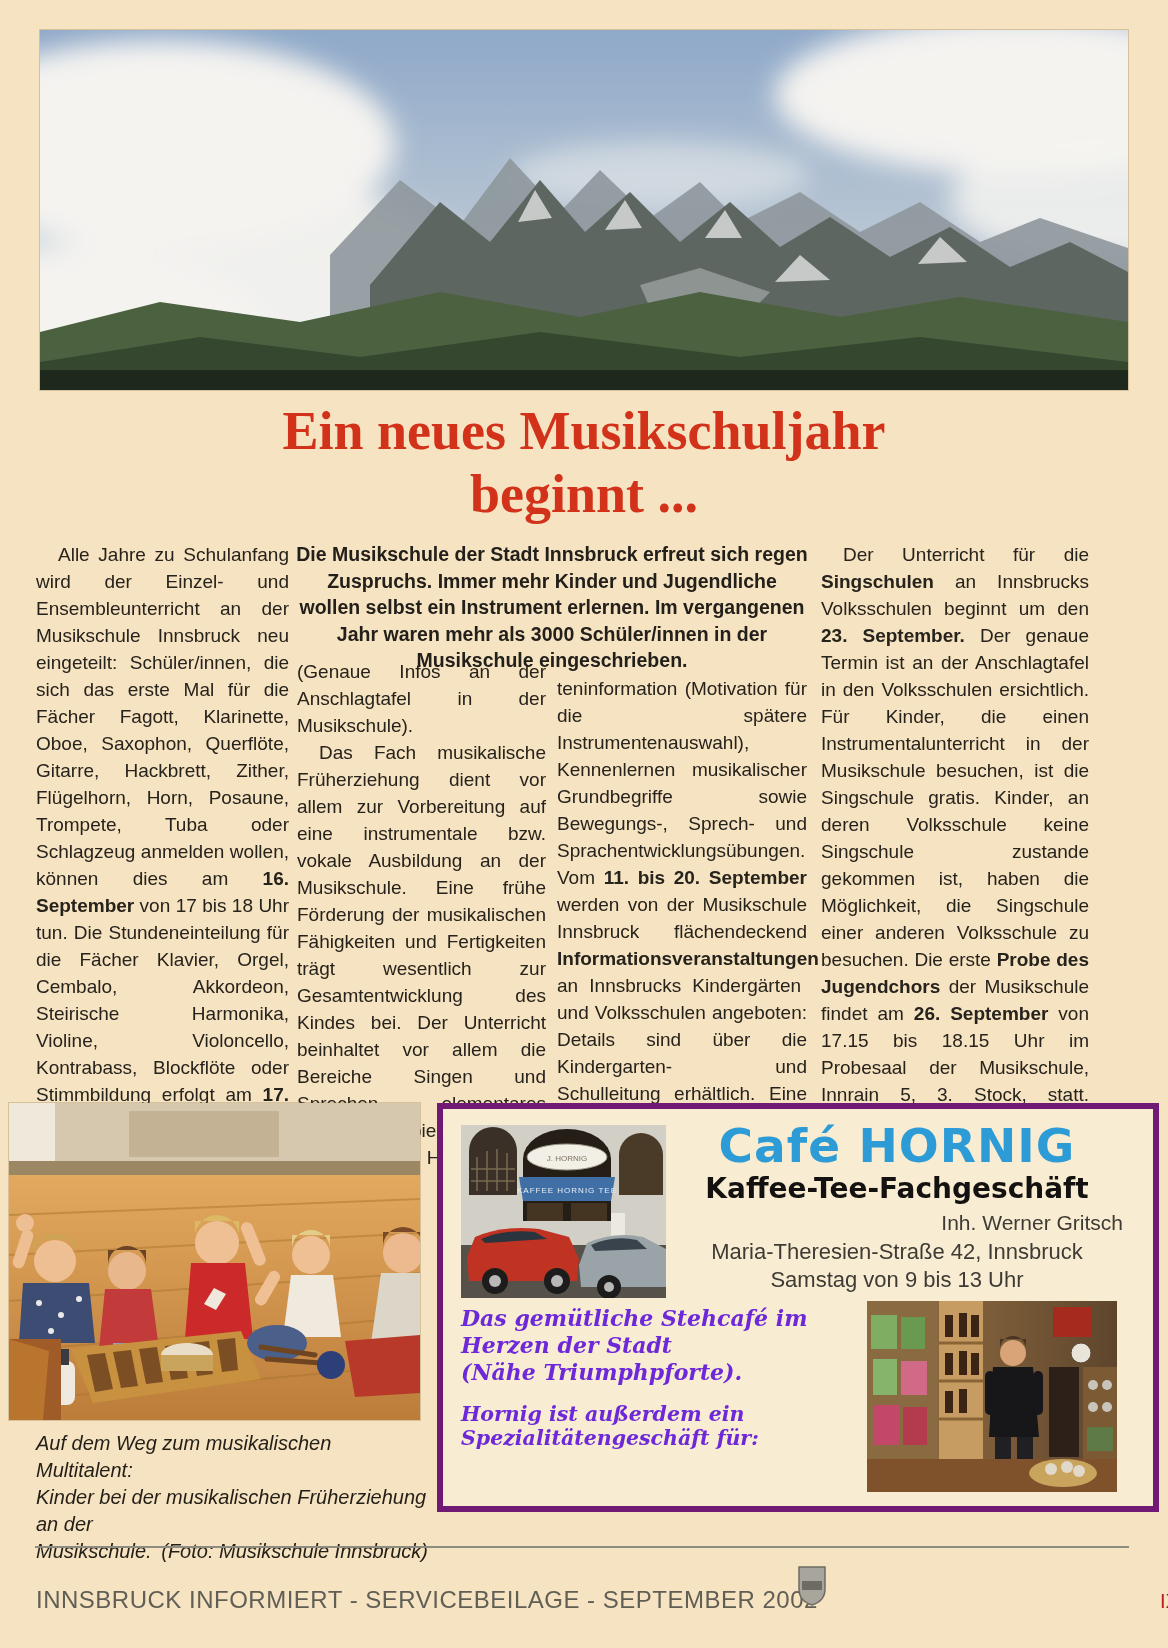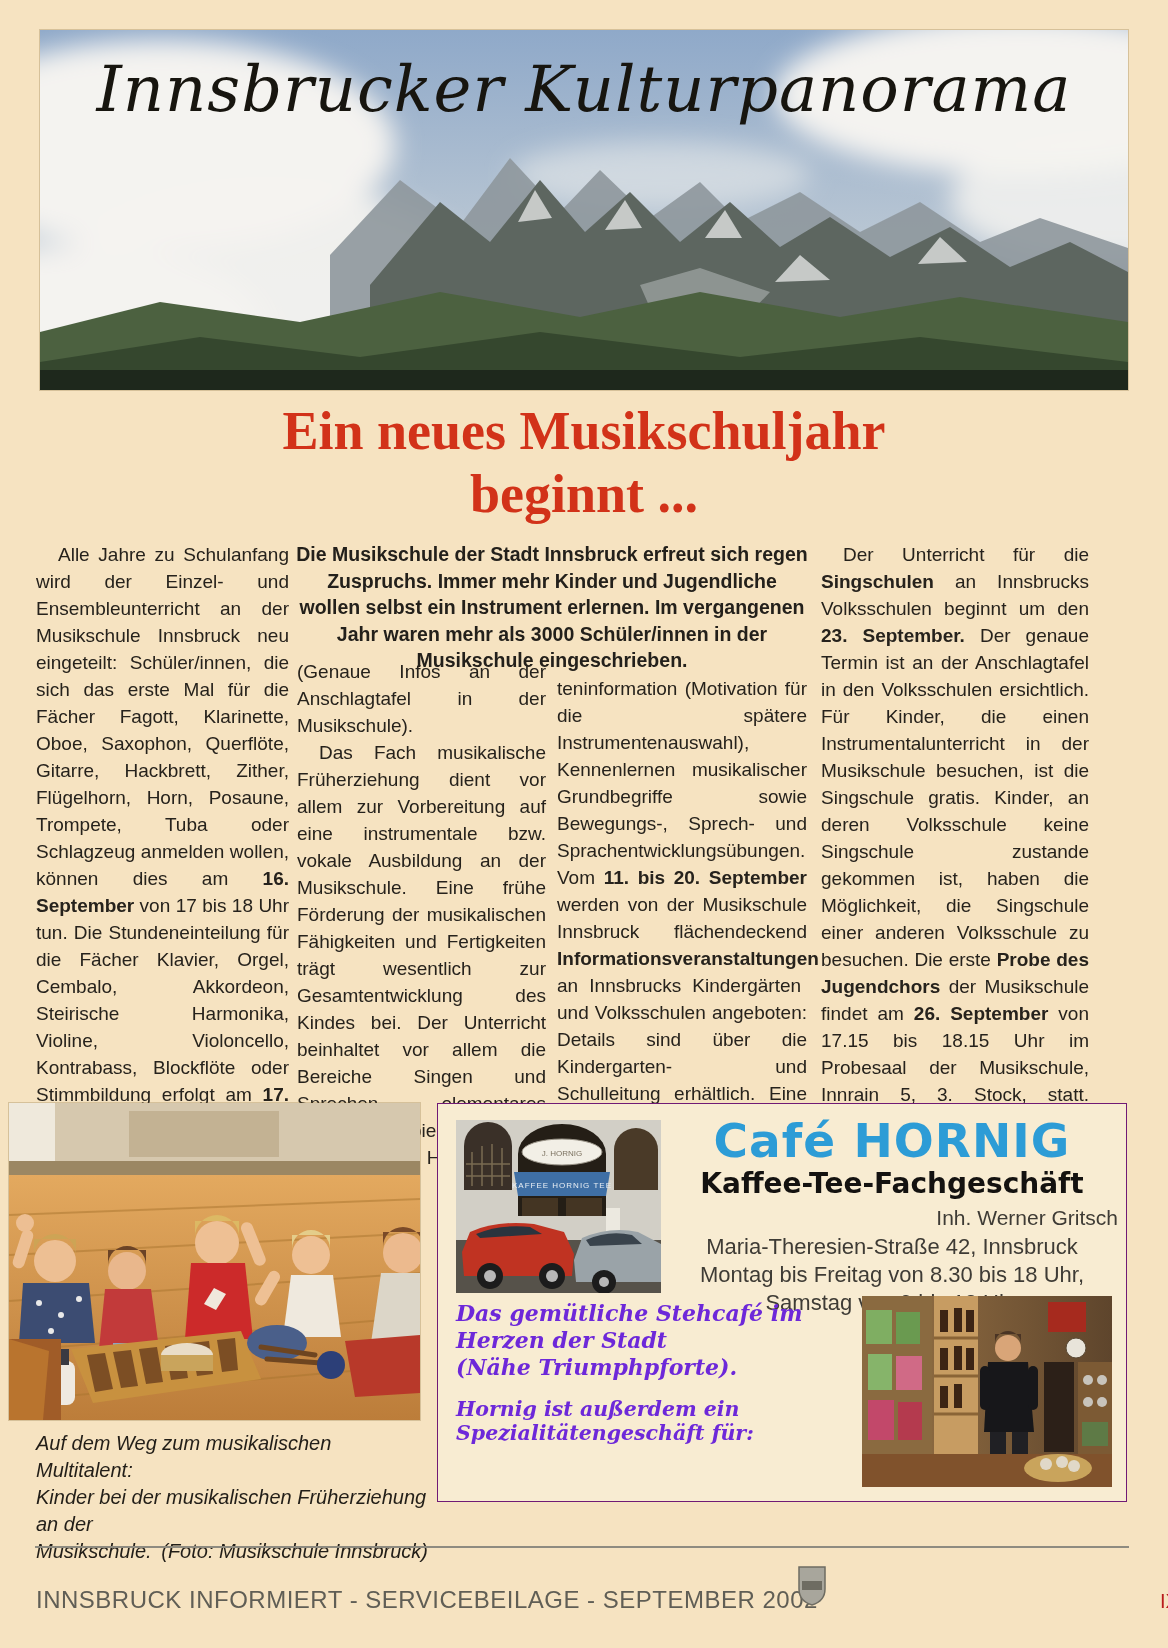--- a/index.html
+++ b/index.html
@@ -33,21 +33,21 @@
 
   
   .kids-photo{position:absolute;left:9px;top:1103px;width:411px;height:317px;overflow:hidden;box-shadow:0 0 0 1px rgba(120,90,40,.25);}
   .kids-photo svg{display:block;width:100%;height:100%;}
   .caption{position:absolute;left:36px;top:1430px;width:392px;
     font-style:italic;font-size:20px;line-height:27px;color:#221e18;}
   .caption .line3{display:flex;justify-content:space-between;}
 
   
   .ad-box{position:absolute;left:437px;top:1103px;width:688px;height:397px;
-    border:1px solid #701a75;background:#f8ecd2;}
+    border:6px solid #701a75;background:#f8ecd2;padding-left:22px;}
   .storefront-photo{position:absolute;left:18px;top:16px;width:205px;height:173px;overflow:hidden;}
   .storefront-photo svg{display:block;width:100%;height:100%;}
   .ad-right{position:absolute;left:228px;top:12px;width:452px;text-align:center;color:#3e3b35;}
   .ad-brand{font-family:"DejaVu Sans",sans-serif;font-weight:bold;font-size:47px;
     color:#2d9cd6;letter-spacing:1px;line-height:1.05;}
   .ad-subtitle{font-family:"DejaVu Sans",sans-serif;font-weight:bold;font-size:28px;color:#141210;margin-top:2px;}
   .ad-owner{font-size:21px;margin-top:6px;text-align:right;}
   .ad-address{font-size:22px;margin-top:4px;}
   .ad-hours{font-size:22px;margin-top:2px;}
   .ad-left-text{position:absolute;left:18px;top:196px;width:408px;color:#6d28d9;
@@ -101,21 +101,20 @@
         <polygon points="685,180 702,208 665,208"></polygon>
         <polygon points="900,207 927,232 878,234"></polygon>
         <polygon points="760,225 790,250 735,252"></polygon>
       </g>
       <polygon fill="#9aa09e" opacity="0.8" points="600,255 660,238 730,262 692,302 618,296"></polygon>
       <polygon fill="#4c6140" points="0,302 120,272 260,292 400,262 540,287 660,262 800,287 920,267 1088,292 1088,360 0,360"></polygon>
       <polygon fill="#35472e" points="0,332 160,307 320,327 500,302 700,327 880,307 1088,332 1088,360 0,360"></polygon>
       <rect y="340" width="1088" height="20" fill="#1e281c"></rect>
     </svg>
   </div>
-  <div class="masthead">Innsbrucker Kulturpanorama</div>
 
   <div class="headline">
     <div>Ein neues Musikschuljahr</div>
     <div>beginnt ...</div>
   </div>
 
   <div class="intro">Die Musikschule der Stadt Innsbruck erfreut sich regen Zuspruchs. Immer mehr Kinder und Jugendliche wollen selbst ein Instrument erlernen. Im vergangenen Jahr waren mehr als 3000 Schüler/innen in der Musikschule eingeschrieben.</div>
 
   <div class="col col1">
     <p class="indent"><span>Alle Jahre zu Schulanfang wird der Einzel- und Ensembleunterricht an der Musikschule Innsbruck neu eingeteilt: Schüler/innen, die sich das erste Mal für die Fächer Fagott, Klarinette, Oboe, Saxophon, Querflöte, Gitarre, Hackbrett, Zither, Flügelhorn, Horn, Posaune, Trompete, Tuba oder Schlagzeug anmelden wollen, können dies am </span><b>16. September</b><span> von 17 bis 18 Uhr tun. Die Stundeneinteilung für die Fächer Klavier, Orgel, Cembalo, Akkordeon, Steirische Harmonika, Violine, Violoncello, Kontrabass, Blockflöte oder Stimmbildung erfolgt am </span><b>17. September</b><span> zwischen 17 und 18 Uhr. Die Stundeneinteilungen finden in den Zimmern der Lehrer statt</span></p>
@@ -280,21 +279,20 @@
             <circle cx="148" cy="162" r="5" fill="#b8b8b8"></circle>
         </g>
       </svg>
     </div>
 
     <div class="ad-right">
       <div class="ad-brand">Café HORNIG</div>
       <div class="ad-subtitle">Kaffee-Tee-Fachgeschäft</div>
       <div class="ad-owner">Inh. Werner Gritsch</div>
       <div class="ad-address">Maria-Theresien-Straße 42, Innsbruck</div>
-      <div class="ad-hours">Montag bis Freitag von 8.30 bis 18 Uhr,</div>
       <div class="ad-hours">Samstag von 9 bis 13 Uhr</div>
     </div>
 
     <div class="ad-left-text">
       <p class="ad-tagline">Das gemütliche Stehcafé im Herzen der Stadt</p>
       <p class="ad-tagline">(Nähe Triumphpforte).</p>
       <p class="ad-spec-header">Hornig ist außerdem ein Spezialitätengeschäft für:</p>
     </div>
 
     <div class="interior-photo">

